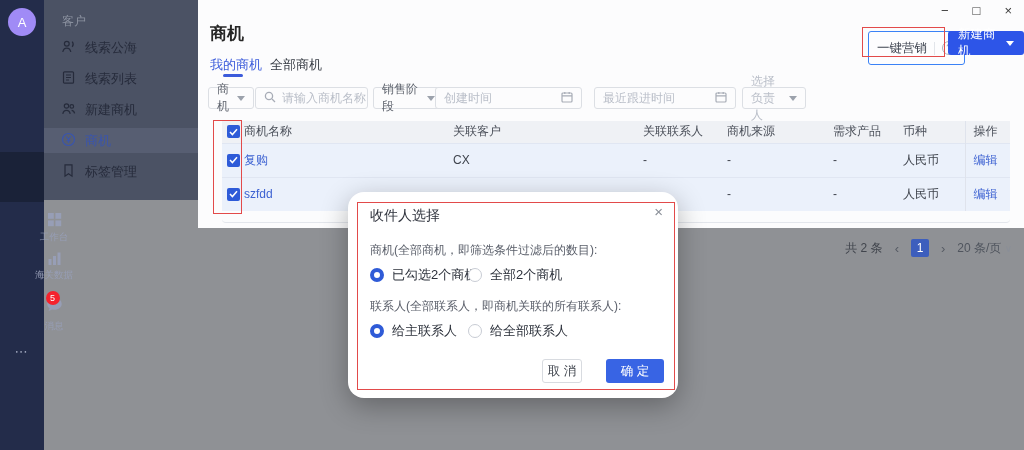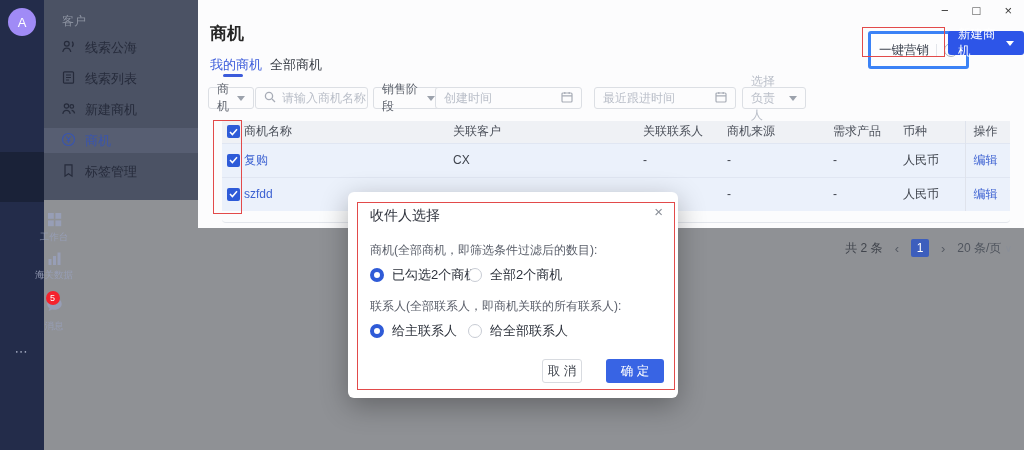--- a/index.html
+++ b/index.html
@@ -39,21 +39,21 @@
 
   .tab { position:absolute; top:56px; font-size:13px; color:#363B44; cursor:pointer; }
   .tab.active { color:#3B5BDB; }
   .tab-underline { position:absolute; left:25px; top:74px; width:20px; height:3px; border-radius:2px; background:#3B5BDB; }
 
   .ann-box { position:absolute; border:1.5px solid #E24A4A; z-index:30; pointer-events:none; }
   .ann-marketing { left:664px; top:27px; width:83px; height:30px; }
   .ann-checkbox { left:15px; top:120px; width:29px; height:94px; }
 
   .btn-marketing { position:absolute; left:670px; top:31px; height:24px; display:flex; align-items:center;
-                   gap:7px; padding:16px 8px; border:3px solid #3b82f6; border-radius:3px; background:#FDFDFE;
+                   gap:7px; padding:16px 8px; border:1px solid #3b82f6; border-radius:3px; background:#FDFDFE;
                    font-size:12.5px; color:#3E4450; cursor:pointer; }
   .vdiv { width:1px; height:13px; background:#E2E5EA; }
   .help-circle { width:14px; height:14px; border:1px solid #ABB0BA; border-radius:50%; color:#9CA2AC;
                  font-size:10px; line-height:13px; text-align:center; }
   .btn-new { position:absolute; left:750px; top:31px; height:24px; display:flex; align-items:center; gap:6px;
              padding:0 10px; background:#2D55E8; border-radius:3px; color:#fff; font-size:12.5px; cursor:pointer; }
   .caret-down { width:0; height:0; border-left:4px solid transparent; border-right:4px solid transparent;
                 border-top:5px solid currentColor; }
 
   
@@ -83,21 +83,21 @@
   .pagination { position:absolute; top:239px; right:12px; display:flex; align-items:center; gap:12px;
                 font-size:12px; color:#41454D; }
   .pg-arrow { color:#565B64; font-size:13px; cursor:pointer; }
   .pg-current { width:18px; height:18px; background:#3D5EBD; border-radius:2px; color:#fff;
                 text-align:center; line-height:18px; cursor:pointer; }
   .pg-size { color:#50555E; cursor:pointer; }
   .pg-size .v { font-size:10px; color:#8A8F98; }
 
   
   .modal { position:absolute; left:348px; top:192px; width:330px; height:206px; background:#FFFFFF;
-           border-radius:6px; box-shadow:0 8px 28px rgba(0,0,0,.30); z-index:20; }
+           border-radius:16px; box-shadow:0 8px 28px rgba(0,0,0,.30); z-index:20; }
   .modal-redbox { position:absolute; left:9px; top:10px; width:318px; height:188px; border:1px solid #E24A4A;
                   pointer-events:none; }
   .modal-title { position:absolute; left:22px; top:15px; font-size:14px; color:#30343E; }
   .modal-close { position:absolute; right:15px; top:11px; font-size:15px; color:#8A8F98; cursor:pointer; }
   .m-label { position:absolute; left:22px; font-size:12px; color:#5A5F6A; }
   .radio-opt { position:absolute; display:flex; align-items:center; gap:8px; font-size:13px; color:#2B303A; cursor:pointer; }
   .radio { width:14px; height:14px; border-radius:50%; background:#fff; flex:0 0 auto; }
   .radio.on { border:4.5px solid #2F5BD7; }
   .radio.off { border:1px solid #C8CCD4; }
   .m-btn { position:absolute; top:167px; height:24px; border-radius:3px; font-size:12.5px;

